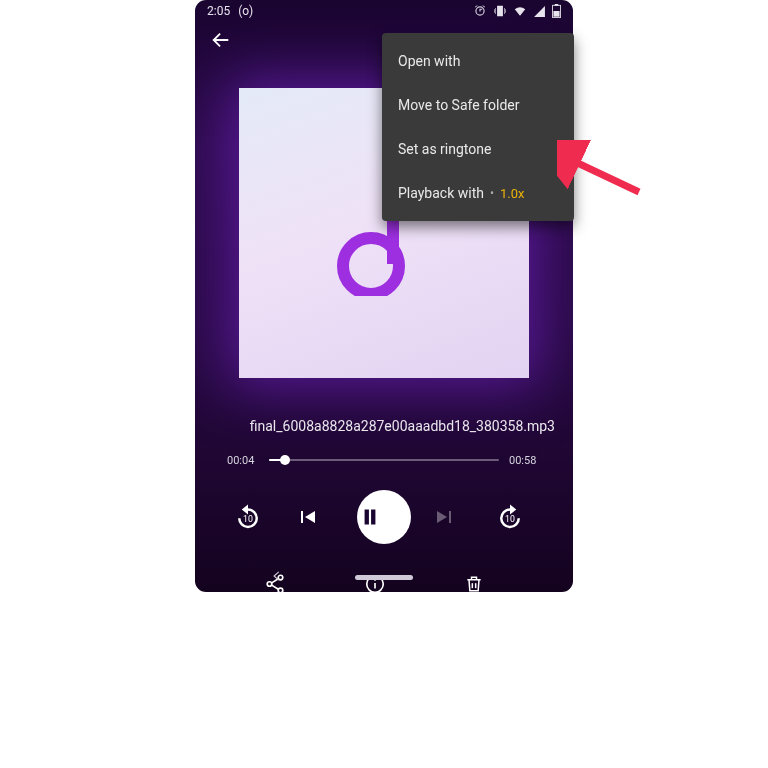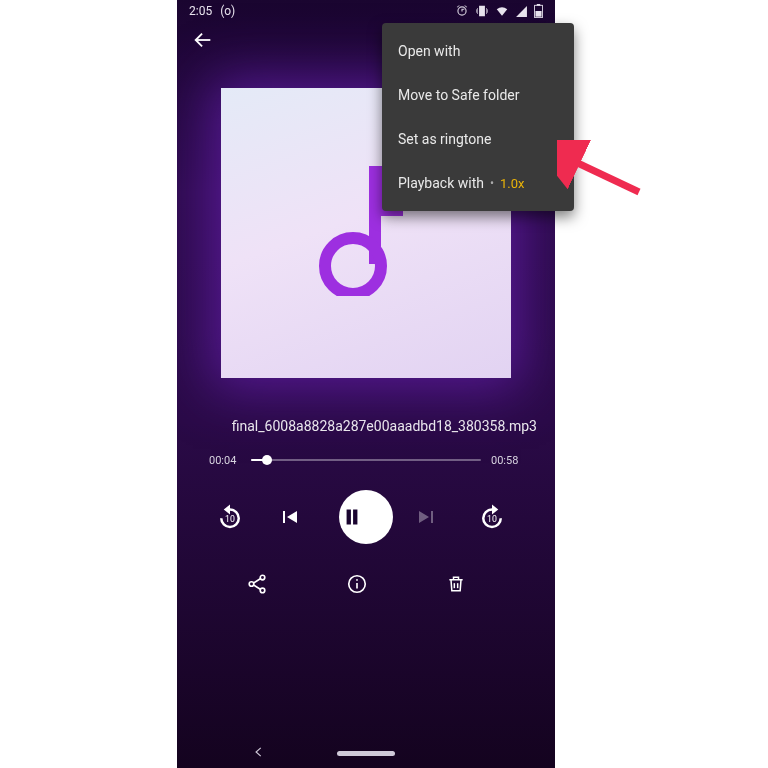--- a/index.html
+++ b/index.html
@@ -6,27 +6,27 @@
   body {
     width: 768px;
     height: 768px;
     background: #fff;
     font-family: Roboto, Arial, sans-serif;
     position: relative;
     overflow: hidden;
   }
   .phone {
     position: absolute;
-    left: 177px;
+    left: 195px;
     top: 0;
     width: 378px;
-    height: 768px;
+    height: 592px;
     background: linear-gradient(180deg, #1a0530 0%, #2e0b4e 25%, #2a0a47 55%, #14031f 100%);
     color: #fff;
-    border-radius: 0;
+    border-radius: 11px;
     overflow: hidden;
   }
   
   .status {
     display: flex;
     align-items: center;
     height: 22px;
     padding: 0 12px;
     font-size: 12px;
     color: #e8e4ee;
@@ -70,21 +70,21 @@
   .cbtn.play svg { fill:#1a0530; }
   .cbtn.disabled { opacity:0.35; }
   .row2 { display:flex; align-items:center; justify-content:center; gap:60px; margin-top:20px; }
   
   .navbar { position:absolute; bottom:0; left:0; right:0; height:30px; display:flex; align-items:center; justify-content:space-around; padding: 0 40px; }
   .pill { width:58px; height:5px; background:#cfc9d8; border-radius:3px; }
   
   .menu {
     position:absolute;
     left: 382px;
-    top: 23px;
+    top: 33px;
     width: 192px;
     background:#3a3a3a;
     border-radius:4px;
     box-shadow: 0 6px 14px rgba(0,0,0,0.5);
     padding: 6px 0;
     color:#e9e9e9;
     font-size:14px;
   }
   .menu-item { padding: 14px 16px; cursor:pointer; display:flex; align-items:center; }
   .menu-item .sub { color:#eab308; font-size:13px; }

